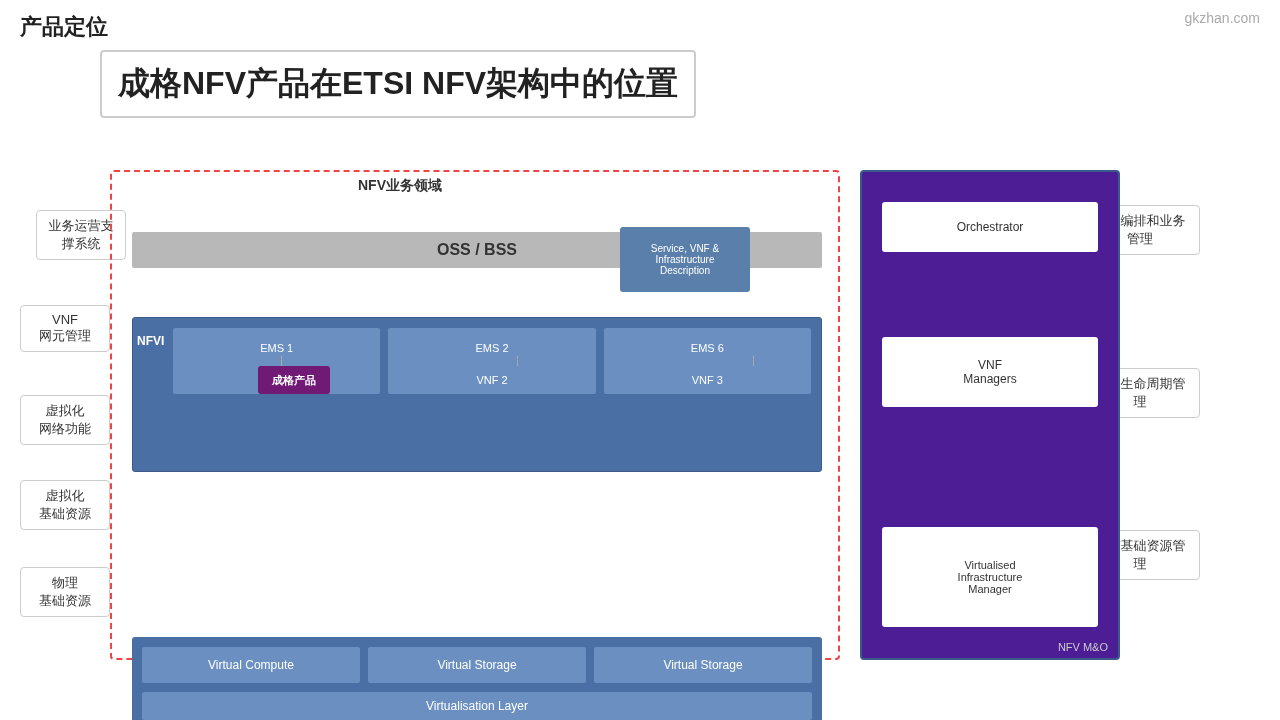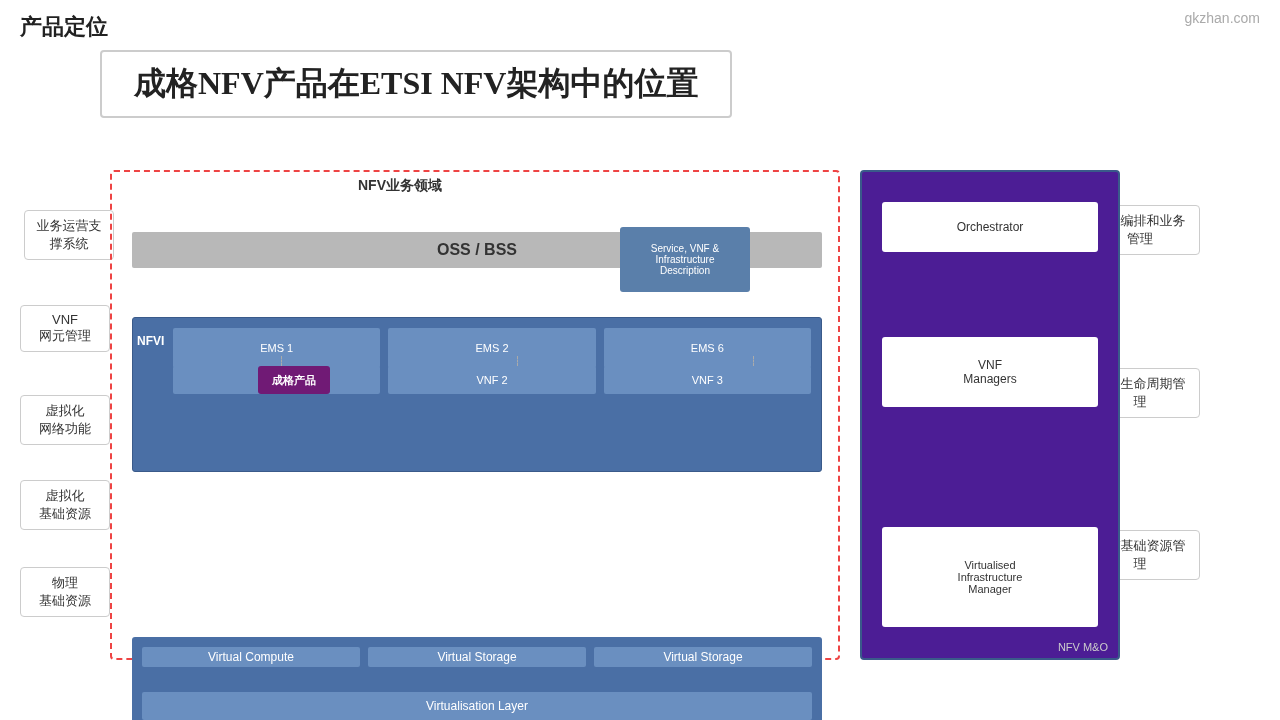--- a/index.html
+++ b/index.html
@@ -27,26 +27,25 @@
       font-weight: bold;
       color: #222;
     }
     .main-title-box {
       position: absolute;
       top: 50px;
       left: 100px;
       background: white;
       border: 2px solid #ccc;
       border-radius: 4px;
-      padding: 10px 32px;
+      padding: 10px 16px;
       font-size: 32px;
       font-weight: bold;
       color: #222;
       white-space: nowrap;
-      font-family: Liberation Serif, serif;
     }
 
     
     .sidebar-label {
       position: absolute;
       background: white;
       border: 1px solid #ccc;
       border-radius: 4px;
       padding: 6px 10px;
       font-size: 13px;
@@ -219,21 +218,21 @@
       background: #4a6fa5;
       border-radius: 3px;
     }
 
     
     .virtual-row {
       position: absolute;
       top: 10px;
       left: 10px;
       right: 10px;
-      height: 20px;
+      height: 36px;
       display: flex;
       gap: 8px;
     }
 
     .virtual-box {
       flex: 1;
       background: #6a8fc0;
       border-radius: 2px;
       display: flex;
       align-items: center;
@@ -333,21 +332,21 @@
   </style>
 </head>
 <body>
 
 <div class="page-title">产品定位</div>
 
 <div class="watermark">gkzhan.com</div>
 
 <div class="main-title-box">成格NFV产品在ETSI NFV架构中的位置</div>
 
-<div class="sidebar-label" style="left:24px;top:210px;white-space:pre-line;">业务运营支撑系统</div>
+<div class="sidebar-label" style="left:36px;top:210px;white-space:pre-line;">业务运营支撑系统</div>
 <div class="sidebar-label" style="left:20px;top:305px;white-space:pre-line;">VNF
 网元管理</div>
 <div class="sidebar-label" style="left:20px;top:395px;white-space:pre-line;">虚拟化
 网络功能</div>
 <div class="sidebar-label" style="left:20px;top:480px;white-space:pre-line;">虚拟化
 基础资源</div>
 <div class="sidebar-label" style="left:20px;top:567px;white-space:pre-line;">物理
 基础资源</div>
 
 <div class="right-label" style="left:1080px;top:205px;width:120px;">资源编排和业务管理</div>

